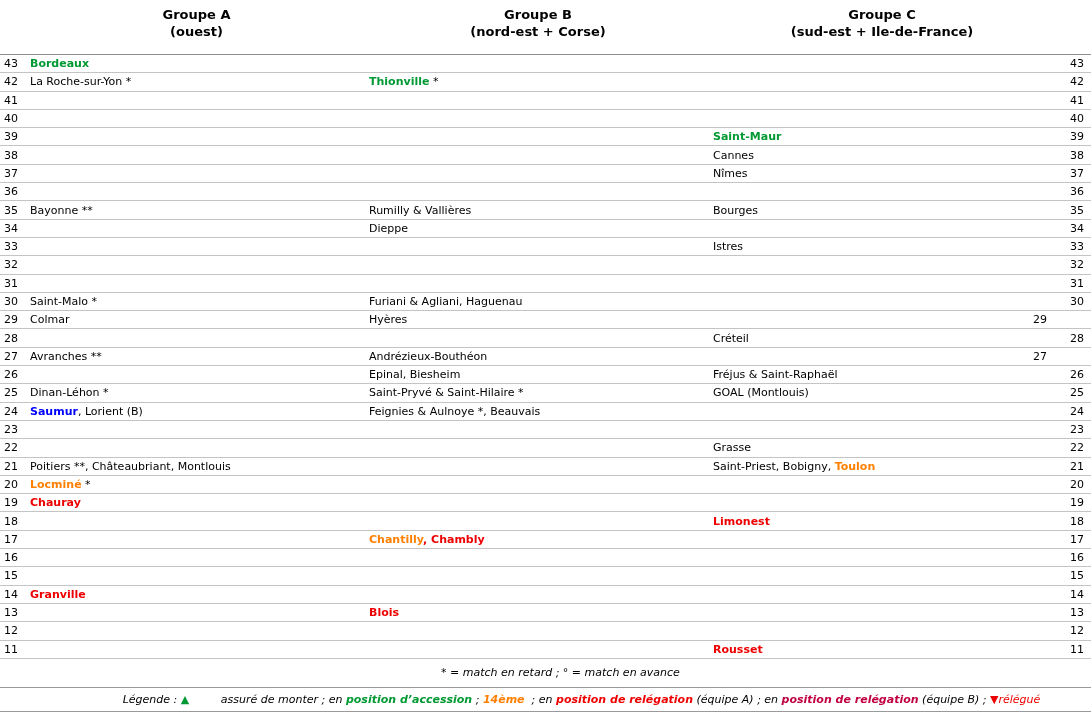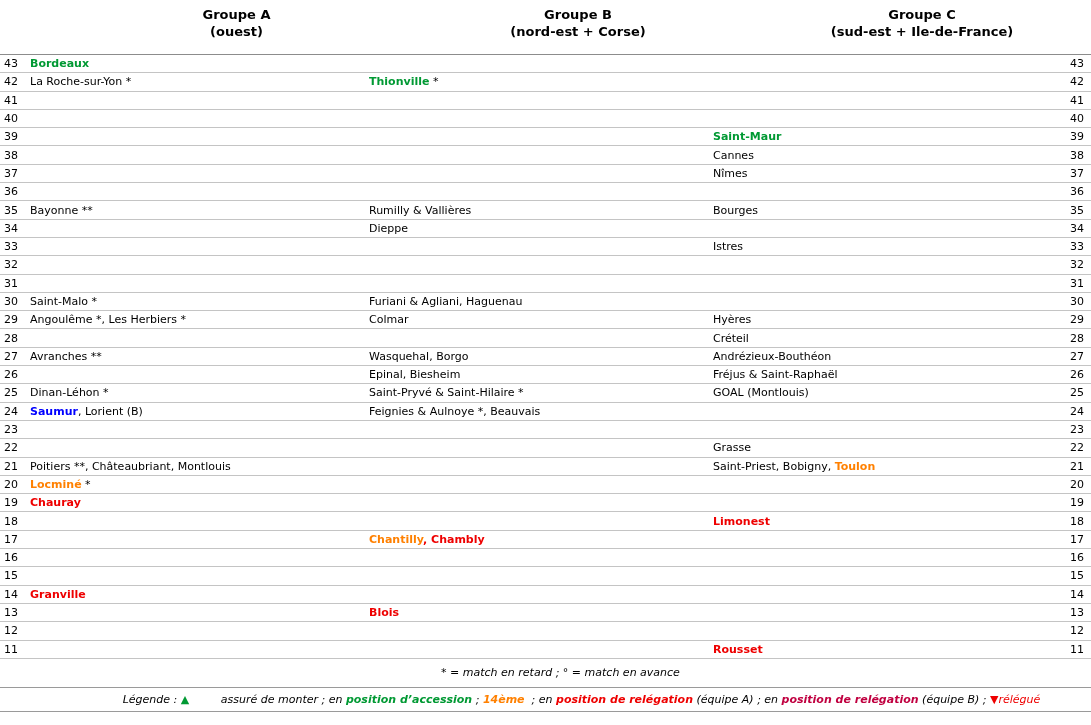--- a/index.html
+++ b/index.html
@@ -1,21 +1,21 @@
 <!DOCTYPE html>
 <html><head>
 <meta charset="utf-8">
 <style>
   html,body{margin:0;padding:0;}
   body{
     width:1091px;height:725px;background:#ffffff;
     font-family:"DejaVu Sans","Liberation Sans",sans-serif;
     font-size:11px;color:#000;overflow:hidden;
   }
-  .grid5{display:grid;grid-template-columns:27px 339px 344px 344px 37px;padding-left:40px;}
+  .grid5{display:grid;grid-template-columns:27px 339px 344px 344px 37px;}
   .header{height:54px;box-sizing:border-box;padding-top:6px;}
   .ghead{text-align:center;font-weight:bold;font-size:13px;line-height:17px;}
   .ghead .sub{font-weight:bold;}
   .col2{grid-column:2;} .col3{grid-column:3;} .col4{grid-column:4;}
   .table{border-top:1px solid #8c8c8c;}
   .trow{
     display:grid;grid-template-columns:27px 339px 344px 344px 37px;
     height:18.3px;box-sizing:border-box;border-bottom:1px solid #c4c4c4;
     align-items:center;
   }
@@ -148,36 +148,34 @@
       </div>
       <div class="trow">
         <div class="num">30</div>
         <div class="tcell"><span>Saint-Malo *</span></div>
         <div class="tcell"><span>Furiani &amp; Agliani, Haguenau</span></div>
         <div class="tcell"></div>
         <div class="num-r">30</div>
       </div>
       <div class="trow">
         <div class="num">29</div>
-        <div class="tcell"><span>Angoulême *, Les Herbiers *</span></div>
         <div class="tcell"><span>Colmar</span></div>
         <div class="tcell"><span>Hyères</span></div>
         <div class="num-r">29</div>
       </div>
       <div class="trow">
         <div class="num">28</div>
         <div class="tcell"></div>
         <div class="tcell"></div>
         <div class="tcell"><span>Créteil</span></div>
         <div class="num-r">28</div>
       </div>
       <div class="trow">
         <div class="num">27</div>
         <div class="tcell"><span>Avranches **</span></div>
-        <div class="tcell"><span>Wasquehal, Borgo</span></div>
         <div class="tcell"><span>Andrézieux-Bouthéon</span></div>
         <div class="num-r">27</div>
       </div>
       <div class="trow">
         <div class="num">26</div>
         <div class="tcell"></div>
         <div class="tcell"><span>Epinal, Biesheim</span></div>
         <div class="tcell"><span>Fréjus &amp; Saint-Raphaël</span></div>
         <div class="num-r">26</div>
       </div>

